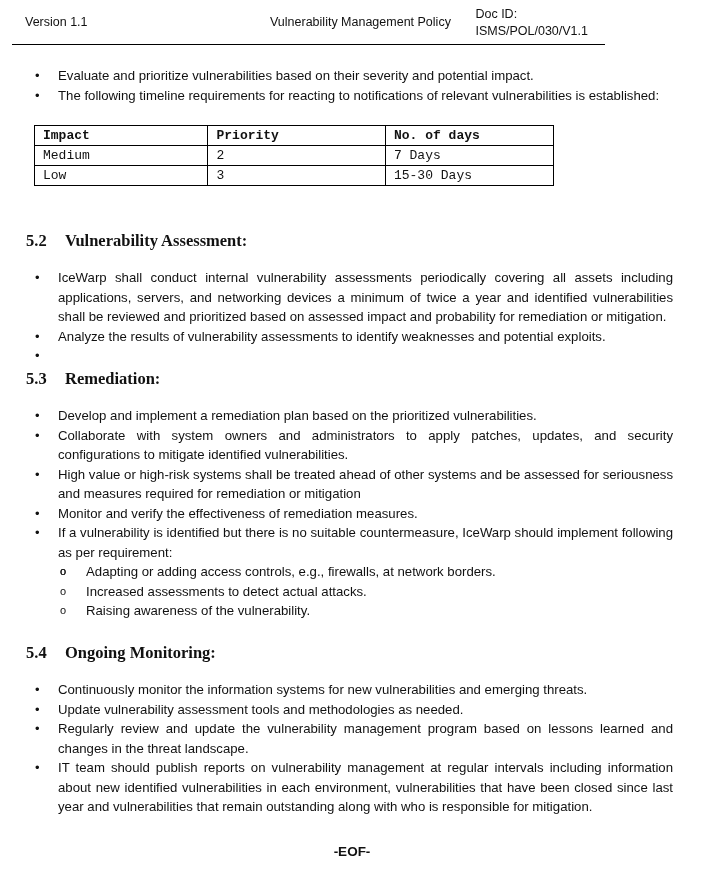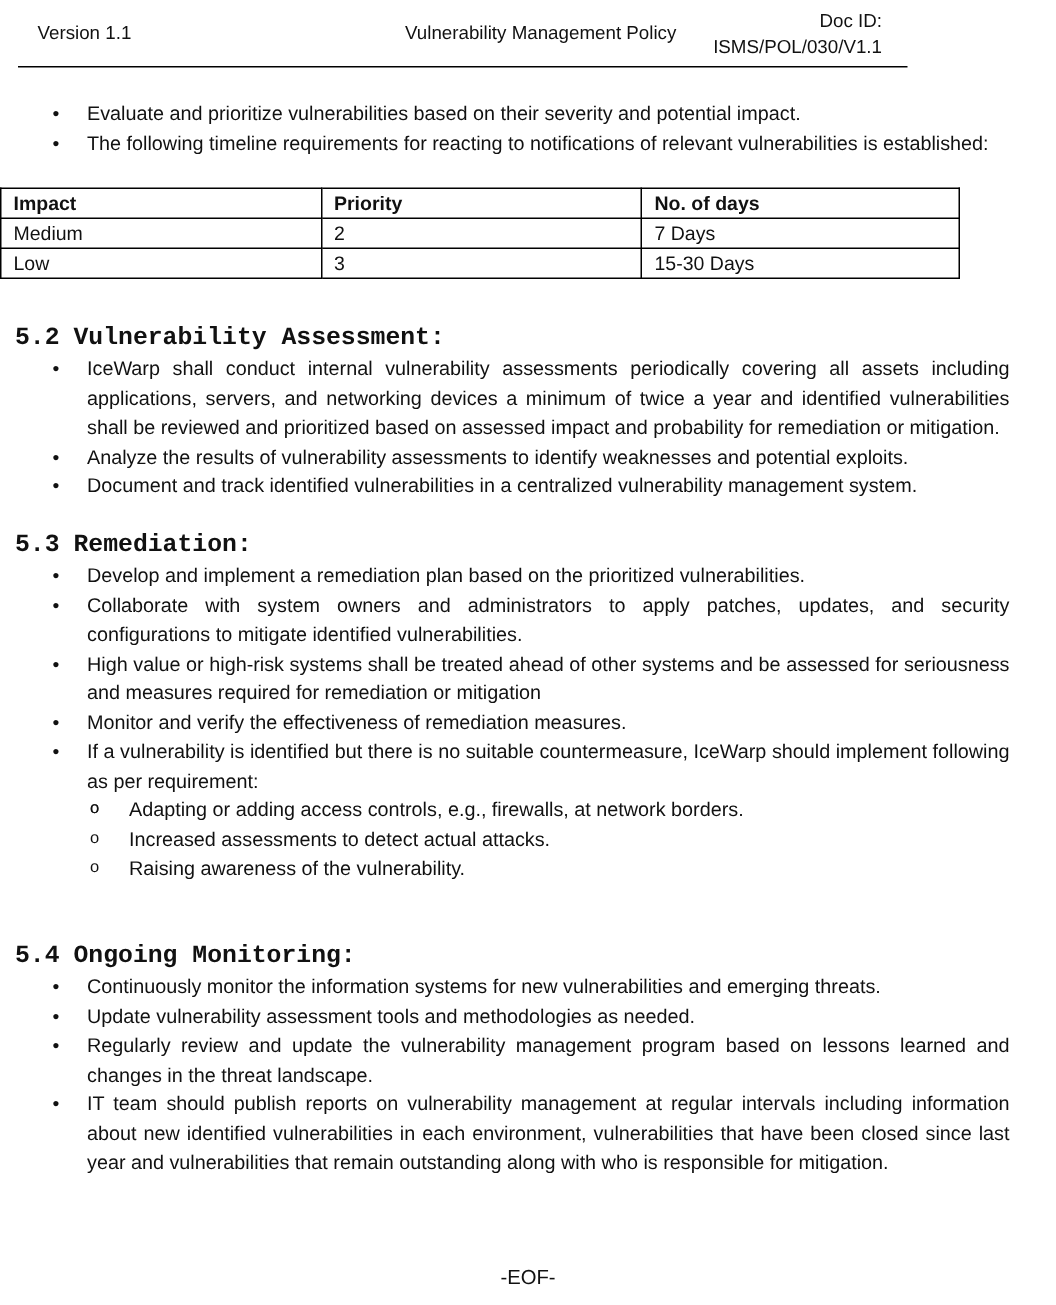--- a/index.html
+++ b/index.html
@@ -4,39 +4,39 @@
 <style>
   html, body { margin: 0; padding: 0; background: #ffffff; }
   body {
     width: 704px; height: 870px; position: relative; overflow: hidden;
     font-family: "Liberation Sans", "DejaVu Sans", sans-serif;
     color: #111; font-size: 13px;
   }
   .hdr { position: absolute; left: 0; top: 0; width: 614px; height: 46px; }
   .hdr .ver { position: absolute; left: 25px; top: 15px; font-size: 12.5px; }
   .hdr .title { position: absolute; left: 270px; top: 15px; font-size: 12.5px; }
-  .hdr .docid { position: absolute; right: 26px; top: 6px; font-size: 12.5px; text-align: right; line-height: 17px; }
+  .hdr .docid { position: absolute; right: 26px; top: 6px; font-size: 12.5px; text-align: left; line-height: 17px; }
   .hdr .rule { position: absolute; left: 12px; right: 9px; top: 44px; border-top: 1.3px solid #000; }
 
   .content { position: absolute; left: 0; top: 0; width: 704px; }
   ul.b { list-style: none; margin: 0; padding: 0; }
   ul.b > li { position: relative; padding-left: 58px; padding-right: 31px; line-height: 19.5px; text-align: justify; font-size: 13.2px; }
   ul.b > li .bul { position: absolute; left: 35px; top: 0; font-size: 13px; }
   ul.s { list-style: none; margin: 0; padding: 0; }
   ul.s > li { position: relative; padding-left: 86px; line-height: 19.5px; font-size: 13.2px; }
   ul.s > li .bul { position: absolute; left: 60px; top: 0; font-size: 11px; }
 
-  h2.sec { margin: 0; font-family: Liberation Mono, monospace; font-weight: bold; font-size: 16.5px; line-height: 22px; position: relative; padding-left: 49px; }
+  h2.sec { margin: 16px; font-family: Liberation Serif, serif; font-weight: bold; font-size: 16.5px; line-height: 22px; position: relative; padding-left: 49px; }
   h2.sec .num { position: absolute; left: 10px; top: 0; }
 
-  table.t { border-collapse: collapse; width: 640px; font-size: 13px; }
+  table.t { border-collapse: collapse; margin-left: 34px; width: 520px; font-size: 13px; font-family: Liberation Mono, monospace; }
   table.t td, table.t th { border: 1px solid #000; padding: 0 0 0 8px; height: 19px; line-height: 19px; text-align: left; vertical-align: middle; }
   table.t th { font-weight: bold; }
 
-  .eof { position: absolute; left: 0; width: 704px; top: 844px; text-align: center; font-weight: normal; font-size: 13.5px; }
+  .eof { position: absolute; left: 0; width: 704px; top: 844px; text-align: center; font-weight: bold; font-size: 13.5px; }
 </style>
 </head>
 <body>
 
 <div class="hdr">
   <span class="ver">Version 1.1</span>
   <span class="title">Vulnerability Management Policy</span>
   <div class="docid">
     <div>Doc ID:</div>
     <div>ISMS/POL/030/V1.1</div>
@@ -79,21 +79,21 @@
   </div>
 
   <div style="position:absolute; top:214px; width:704px;">
     <h2 class="sec">
       <span class="num">5.2</span>
       <span>Vulnerability Assessment:</span>
     </h2>
     <ul class="b">
       <li><span class="bul">•</span><span>IceWarp shall conduct internal vulnerability assessments periodically covering all assets including applications, servers, and networking devices a minimum of twice a year and identified vulnerabilities shall be reviewed and prioritized based on assessed impact and probability for remediation or mitigation.</span></li>
       <li><span class="bul">•</span><span>Analyze the results of vulnerability assessments to identify weaknesses and potential exploits.</span></li>
-      <li><span class="bul">•</span><span>Document and track identified vulnerabilities in a centralized vulnerability management system.</span></li>
+      <li><span class="bul">•</span></li>
     </ul>
   </div>
 
   <div style="position:absolute; top:352px; width:704px;">
     <h2 class="sec">
       <span class="num">5.3</span>
       <span>Remediation:</span>
     </h2>
     <ul class="b">
       <li><span class="bul">•</span><span>Develop and implement a remediation plan based on the prioritized vulnerabilities.</span></li>

